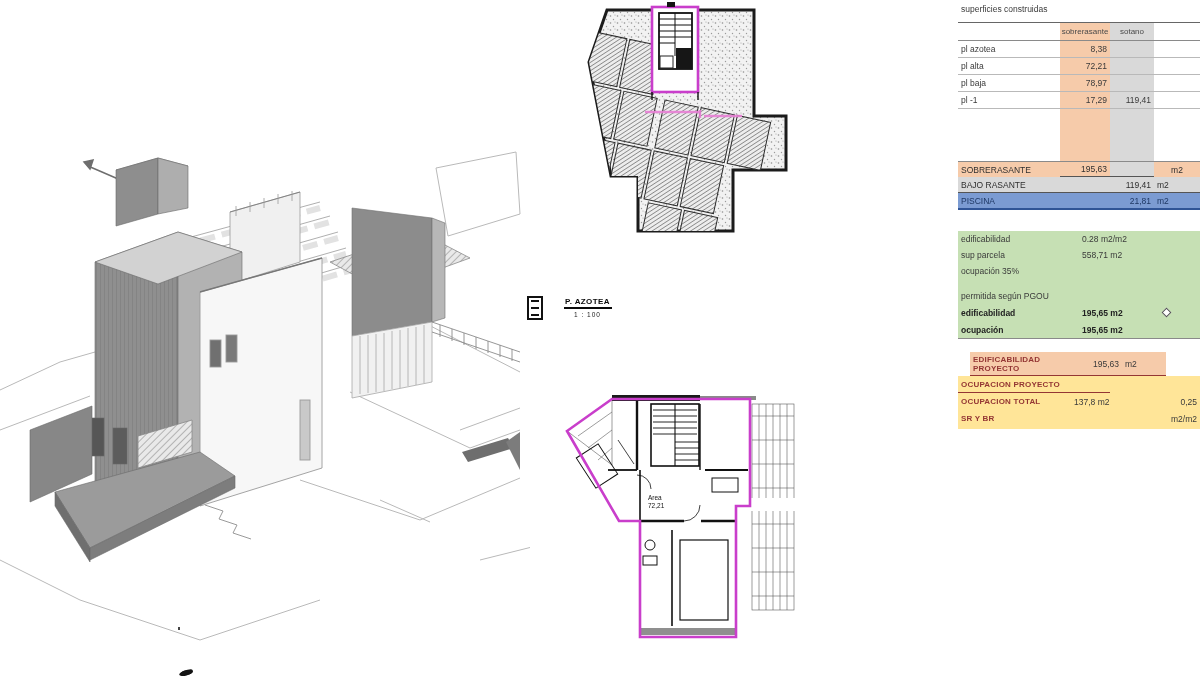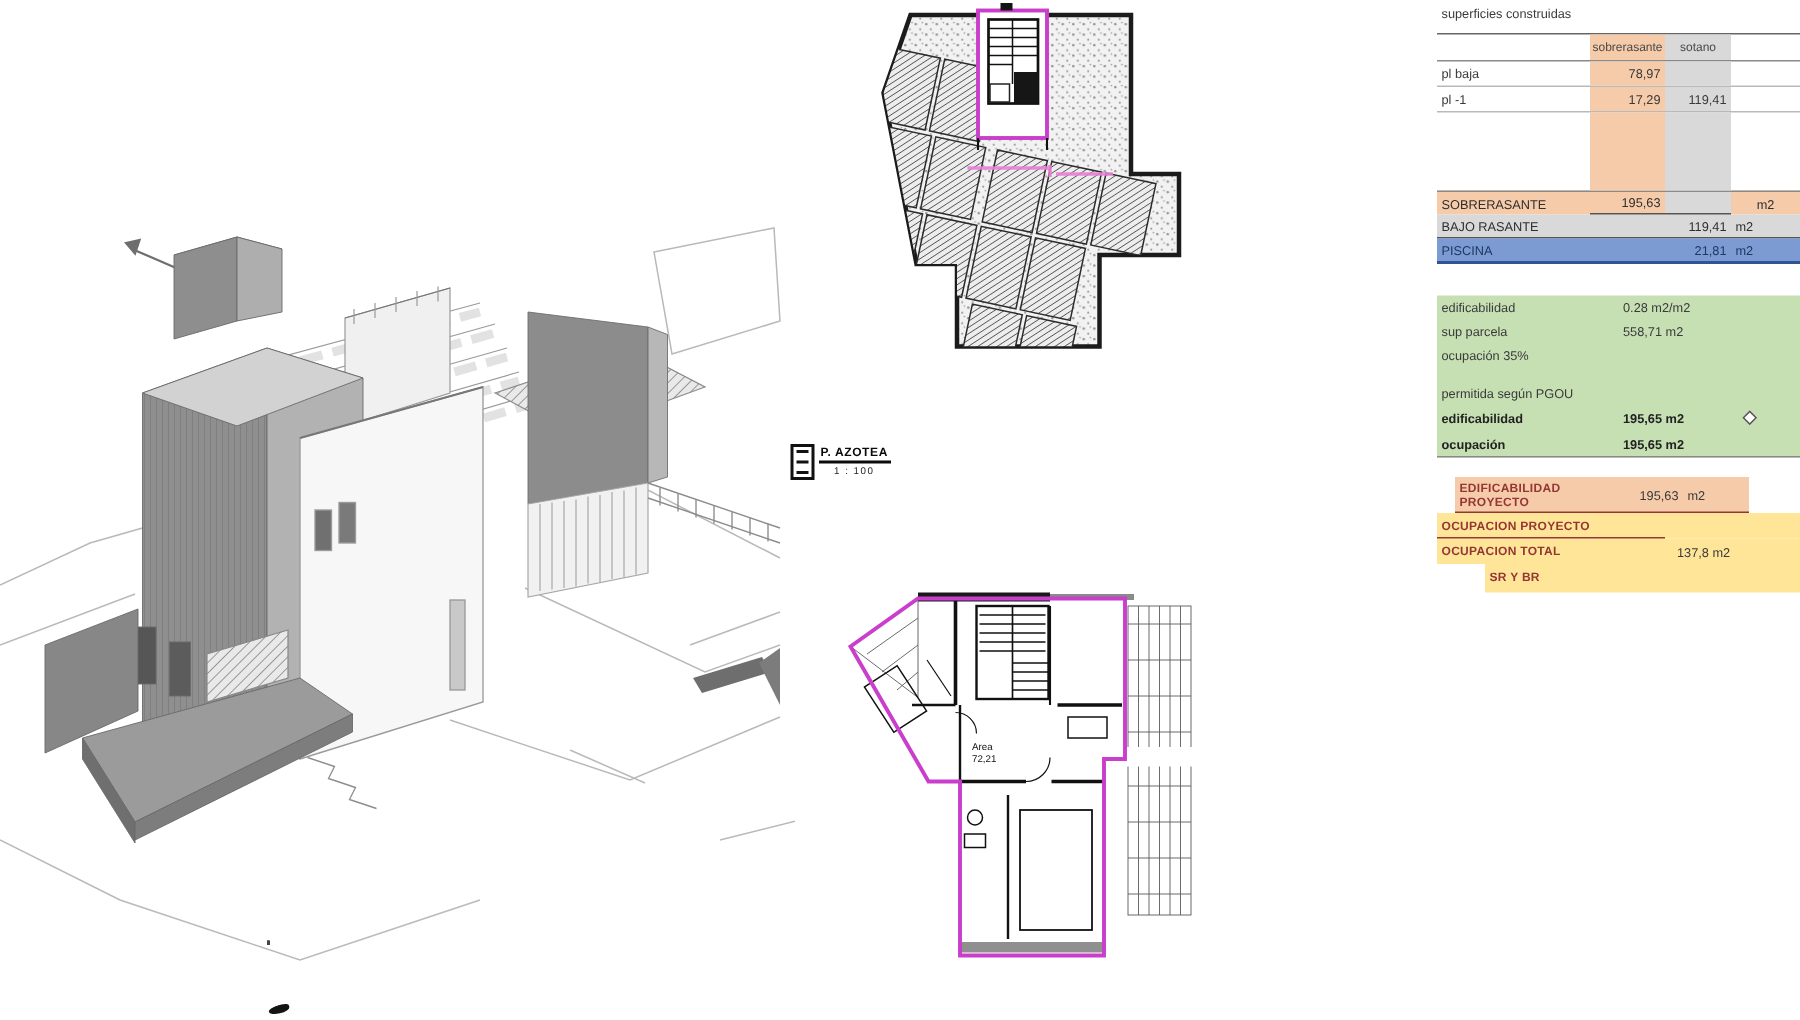--- a/index.html
+++ b/index.html
@@ -12,21 +12,21 @@
     font-family:"Liberation Sans",sans-serif;position:relative;}
   .abs{position:absolute;}
 
   
   .drawing{filter:blur(0.35px);}
   #axo{left:0;top:150px;width:530px;height:530px;}
   #roofplan{left:560px;top:0;width:240px;height:245px;}
   #floorplan{left:555px;top:390px;width:250px;height:255px;}
 
   
-  #legend{left:527px;top:296px;display:flex;align-items:flex-start;gap:3px;}
+  #legend{left:527px;top:296px;display:flex;align-items:flex-start;gap:21px;}
   .legend-icon{width:16px;height:24px;border:2px solid #111;background:#fff;
     display:flex;flex-direction:column;justify-content:space-between;padding:2px 2px;}
   .legend-icon i{display:block;height:2px;background:#111;}
   .legend-text{padding-top:1px;}
   .legend-title{font-size:8px;font-weight:bold;color:#0a0a0a;letter-spacing:.4px;
     border-bottom:2px solid #0a0a0a;padding:0 2px 1px 1px;}
   .legend-scale{font-size:6.5px;color:#222;margin:2px 0 0 10px;letter-spacing:1px;}
 
   
   #sheet{left:958px;top:4px;width:242px;font-size:8.5px;color:#3a3a3a;}
@@ -56,22 +56,22 @@
   .diamond{width:7px;height:7px;border:1.2px solid #555;background:#fff;
     transform:rotate(45deg);display:inline-block;margin-left:6px;}
   .proj-label{font-weight:bold;color:var(--darkred);font-size:8px;letter-spacing:.2px;}
   #row-edifproy{height:24px;padding-left:12px;}
   #row-edifproy .og2{background:var(--orange);}
   #row-edifproy .lbl{border-bottom:1.5px solid var(--darkred);}
   #row-edifproy .valcell{border-bottom:1.5px solid var(--darkred);}
   .yellow{background:var(--yellow);}
   #row-ocupproy .lbl{border-bottom:1.5px solid var(--darkred);}
   #row-ocupproy{height:17px;}
-  #row-ocuptotal{height:17px;gap:44px;}
-  #row-srybr{height:19px;padding-bottom:2px;margin-left:32px;}
+  #row-ocuptotal{height:17px;}
+  #row-srybr{height:19px;padding-bottom:2px;}
   .vmid{padding-left:14px;}
 
   .tinymark{left:180px;top:670px;width:13px;height:5px;background:#141414;
     border-radius:60% 40% 50% 50%;transform:rotate(-14deg);}
   .tinydot{left:178px;top:627px;width:2px;height:3px;background:#444;}
 </style>
 </head>
 <body>
 
 <svg id="axo" class="abs drawing" viewBox="0 150 530 530" aria-hidden="true">
@@ -306,20 +306,32 @@
   </div>
 
   <div class="trow h18" style="border-bottom:1px solid #8a8a8a;">
     <div class="c"></div>
     <div class="c og ctr hdr">sobrerasante</div>
     <div class="c gy ctr hdr">sotano</div>
     <div class="c"></div>
   </div>
 
   <div class="trow h17 floor-row">
+    <div class="c">pl azotea</div>
+    <div class="c og r">8,38</div>
+    <div class="c gy r"></div>
+    <div class="c"></div>
+  </div>
+  <div class="trow h17 floor-row">
+    <div class="c">pl alta</div>
+    <div class="c og r">72,21</div>
+    <div class="c gy r"></div>
+    <div class="c"></div>
+  </div>
+  <div class="trow h17 floor-row">
     <div class="c">pl baja</div>
     <div class="c og r">78,97</div>
     <div class="c gy r"></div>
     <div class="c"></div>
   </div>
   <div class="trow h17 floor-row">
     <div class="c">pl -1</div>
     <div class="c og r">17,29</div>
     <div class="c gy r">119,41</div>
     <div class="c"></div>

